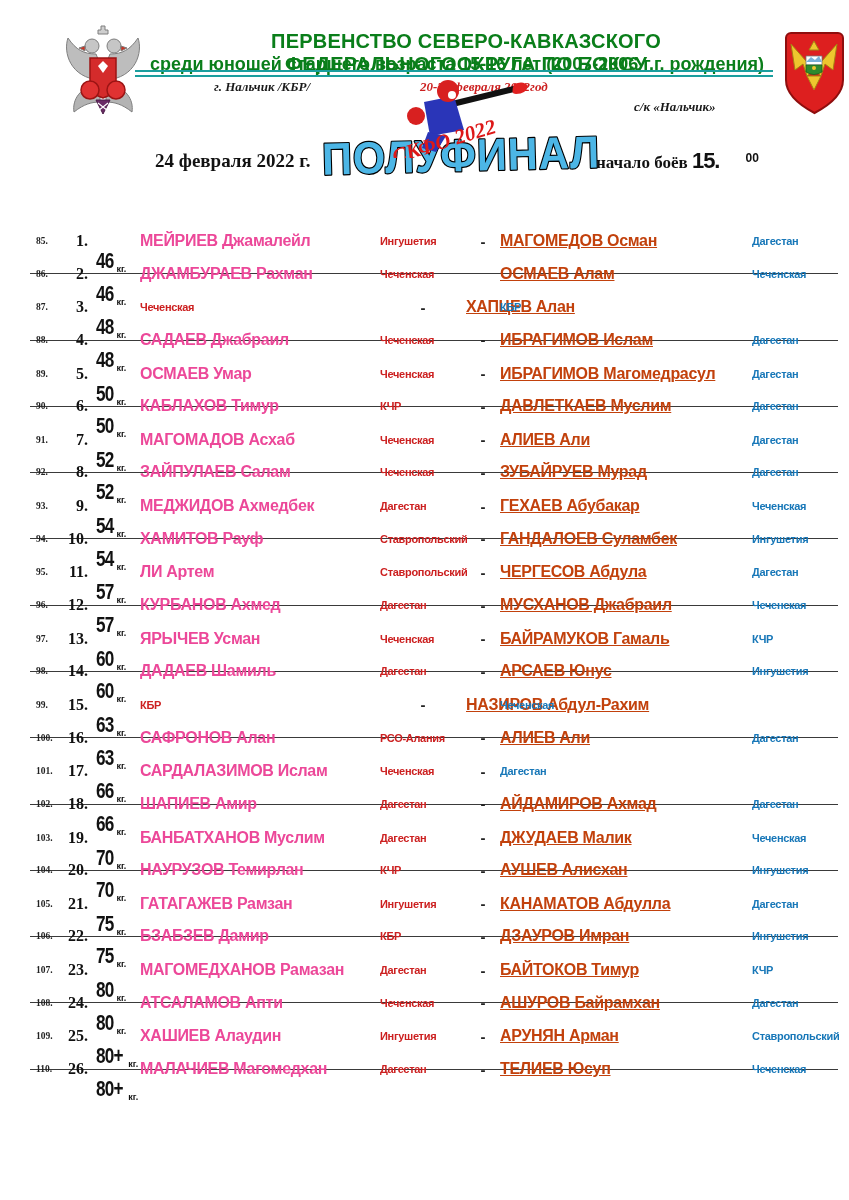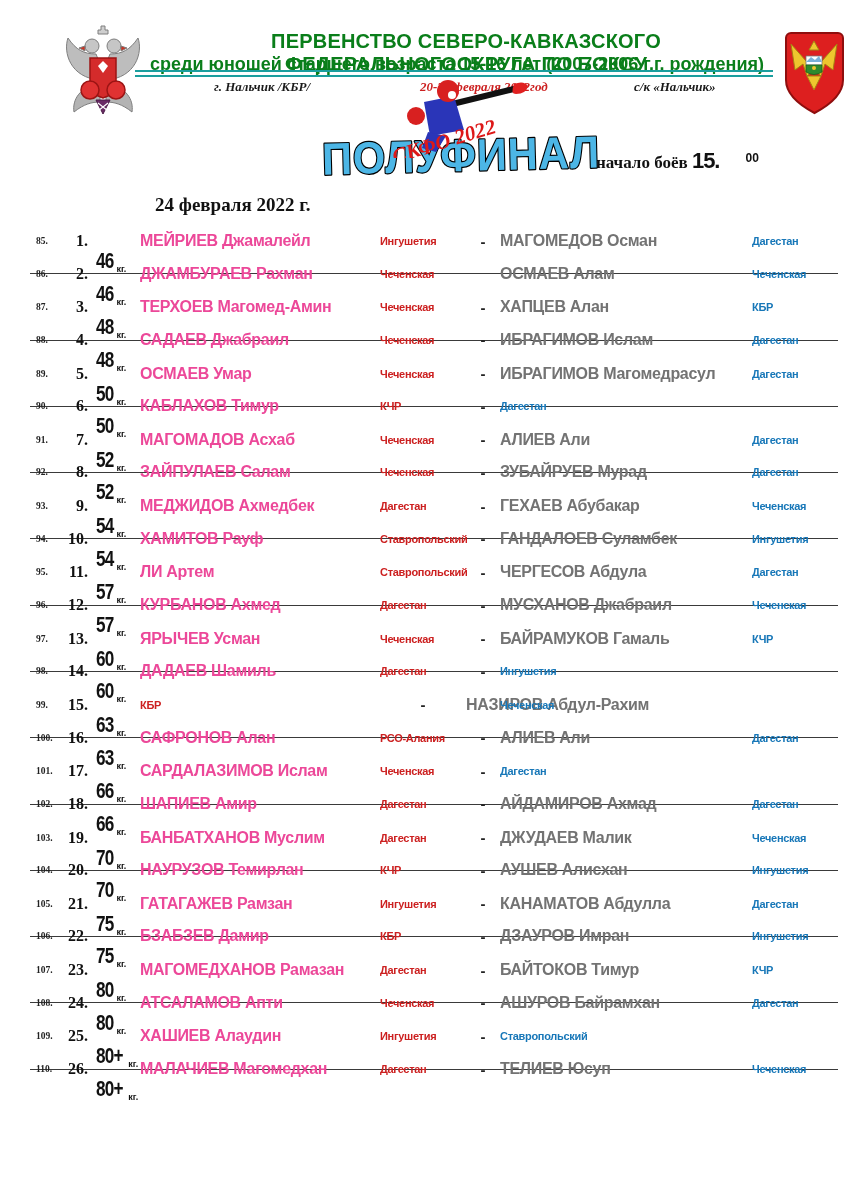--- a/index.html
+++ b/index.html
@@ -11,25 +11,25 @@
   .title1{position:absolute;top:30px;left:150px;width:632px;text-align:center;
           font:bold 20px "Liberation Sans",sans-serif;color:#0a7e1a;letter-spacing:.2px;}
   .title2{position:absolute;top:54px;left:150px;width:632px;text-align:left;
           font:bold 18px "Liberation Sans",sans-serif;color:#0a7e1a;}
   .rule-double{position:absolute;top:70px;left:135px;width:638px;height:3px;
           border-top:2px solid #1b9e9e;border-bottom:2px solid #1b9e9e;}
   .venue{position:absolute;top:79px;font:bold italic 13px "Liberation Serif",serif;
           font-style:italic;color:#1a1a1a;white-space:nowrap;text-align:center;}
   .venue.city{left:214px;}
   .venue.dates{left:420px;color:#cc2020;}
-  .venue.club{left:634px;}
+  .venue.club{left:634px;margin-top:20px;}
 
   
   .session-date{position:absolute;top:150px;left:155px;
-          font:bold 19px "Liberation Serif",serif;color:#111;margin-top:44px;}
+          font:bold 19px "Liberation Serif",serif;color:#111;}
   .stage-svg{position:absolute;top:120px;left:316px;z-index:2;}
   .boxer-svg{position:absolute;top:78px;left:366px;z-index:3;}
   .start-time{position:absolute;top:148px;left:596px;color:#111;white-space:nowrap;
           font:bold 17px "Liberation Serif",serif;}
   .start-time .big{font:bold 22px "Liberation Sans",sans-serif;letter-spacing:-1px;}
   .start-time sup{font:bold 12px "Liberation Sans",sans-serif;vertical-align:6px;padding-left:26px;}
 
   
   .bout-table{position:absolute;top:208px;left:30px;width:808px;}
   .row{display:grid;grid-template-columns:32px 26px 52px 240px 86px 34px 252px 1fr;
@@ -38,21 +38,21 @@
   .bno{font:bold 9.5px "Liberation Serif",serif;color:#222;padding-left:6px;}
   .seq{font:bold 16px "Liberation Serif",serif;color:#111;text-align:right;}
   .wt{padding-left:8px;white-space:nowrap;color:#111;margin-top:40px;}
   .wnum{display:inline-block;font:bold 22px "Liberation Sans",sans-serif;
         transform:scaleX(.78);transform-origin:0 70%;letter-spacing:-1px;font-style:normal;}
   .wunit{font:bold 9px "Liberation Sans",sans-serif;font-style:normal;
         position:relative;top:4px;left:-2px;}
   .rname{font:bold 16px "Liberation Sans",sans-serif;color:#ec4899;letter-spacing:-.3px;white-space:nowrap;}
   .rreg{font:bold 11px "Liberation Sans",sans-serif;color:#cc2020;letter-spacing:-.3px;white-space:nowrap;}
   .dash{text-align:center;font:bold 15px "Liberation Sans",sans-serif;color:#222;}
-  .bname{font:bold 16px "Liberation Sans",sans-serif;color:#737373;letter-spacing:-.3px;white-space:nowrap;}
+  .bname{font:bold 16px "Liberation Sans",sans-serif;color:#c2410c;letter-spacing:-.3px;white-space:nowrap;text-decoration:underline;}
   .breg{font:bold 11px "Liberation Sans",sans-serif;color:#1777b8;letter-spacing:-.3px;white-space:nowrap;}
 </style>
 </head>
 <body>
 
 <div class="page">
 
   <svg class="emblem" style="left:60px;top:24px;" width="86" height="106" viewBox="0 0 86 106">
     <g stroke="#7e7e7e" stroke-width="1">
       <path d="M40 56 C10 54 3 28 8 14 C16 26 24 30 36 30 L40 40 Z" fill="#bdbdbd"></path>
@@ -134,21 +134,20 @@
     <span class="rname">ДЖАМБУРАЕВ Рахман</span>
     <span class="rreg">Чеченская</span>
     <span class="dash"></span>
     <span class="bname">ОСМАЕВ Алам</span>
     <span class="breg">Чеченская</span>
   </div>
       <div class="row">
     <span class="bno">87.</span>
     <span class="seq">3.</span>
     <span class="wt"><i class="wnum">48</i><i class="wunit">кг.</i></span>
-    <span class="rname">ТЕРХОЕВ Магомед-Амин</span>
     <span class="rreg">Чеченская</span>
     <span class="dash">-</span>
     <span class="bname">ХАПЦЕВ Алан</span>
     <span class="breg">КБР</span>
   </div>
       <div class="row rule-below">
     <span class="bno">88.</span>
     <span class="seq">4.</span>
     <span class="wt"><i class="wnum">48</i><i class="wunit">кг.</i></span>
     <span class="rname">САДАЕВ Джабраил</span>
@@ -167,20 +166,21 @@
     <span class="bname">ИБРАГИМОВ Магомедрасул</span>
     <span class="breg">Дагестан</span>
   </div>
       <div class="row rule-below">
     <span class="bno">90.</span>
     <span class="seq">6.</span>
     <span class="wt"><i class="wnum">50</i><i class="wunit">кг.</i></span>
     <span class="rname">КАБЛАХОВ Тимур</span>
     <span class="rreg">КЧР</span>
     <span class="dash">-</span>
+    <span class="bname">ДАВЛЕТКАЕВ Муслим</span>
     <span class="breg">Дагестан</span>
   </div>
       <div class="row">
     <span class="bno">91.</span>
     <span class="seq">7.</span>
     <span class="wt"><i class="wnum">52</i><i class="wunit">кг.</i></span>
     <span class="rname">МАГОМАДОВ Асхаб</span>
     <span class="rreg">Чеченская</span>
     <span class="dash">-</span>
     <span class="bname">АЛИЕВ Али</span>
@@ -246,20 +246,21 @@
     <span class="bname">БАЙРАМУКОВ Гамаль</span>
     <span class="breg">КЧР</span>
   </div>
       <div class="row rule-below">
     <span class="bno">98.</span>
     <span class="seq">14.</span>
     <span class="wt"><i class="wnum">60</i><i class="wunit">кг.</i></span>
     <span class="rname">ДАДАЕВ Шамиль</span>
     <span class="rreg">Дагестан</span>
     <span class="dash">-</span>
+    <span class="bname">АРСАЕВ Юнус</span>
     <span class="breg">Ингушетия</span>
   </div>
       <div class="row">
     <span class="bno">99.</span>
     <span class="seq">15.</span>
     <span class="wt"><i class="wnum">63</i><i class="wunit">кг.</i></span>
     <span class="rreg">КБР</span>
     <span class="dash">-</span>
     <span class="bname">НАЗИРОВ Абдул-Рахим</span>
     <span class="breg">Чеченская</span>
@@ -353,20 +354,21 @@
     <span class="bname">АШУРОВ Байрамхан</span>
     <span class="breg">Дагестан</span>
   </div>
       <div class="row">
     <span class="bno">109.</span>
     <span class="seq">25.</span>
     <span class="wt"><i class="wnum">80+</i><i class="wunit">кг.</i></span>
     <span class="rname">ХАШИЕВ Алаудин</span>
     <span class="rreg">Ингушетия</span>
     <span class="dash">-</span>
+    <span class="bname">АРУНЯН Арман</span>
     <span class="breg">Ставропольский</span>
   </div>
       <div class="row rule-below">
     <span class="bno">110.</span>
     <span class="seq">26.</span>
     <span class="wt"><i class="wnum">80+</i><i class="wunit">кг.</i></span>
     <span class="rname">МАЛАЧИЕВ Магомедхан</span>
     <span class="rreg">Дагестан</span>
     <span class="dash">-</span>
     <span class="bname">ТЕЛИЕВ Юсуп</span>

